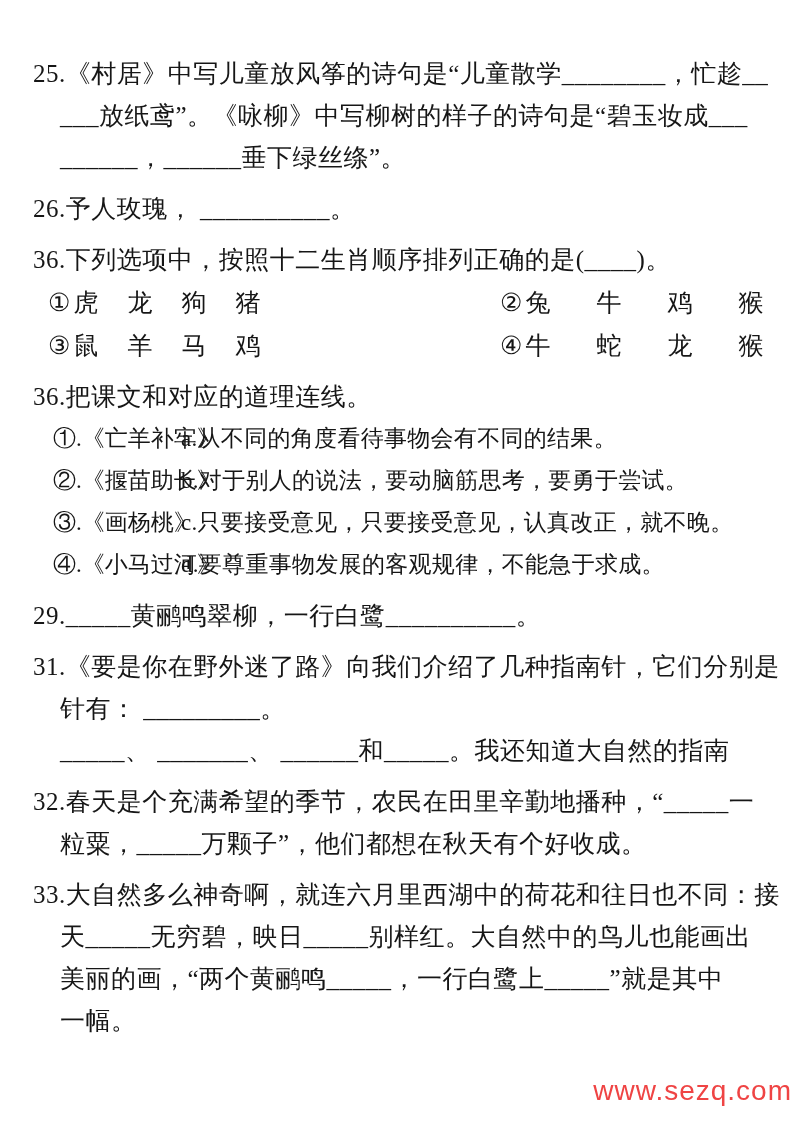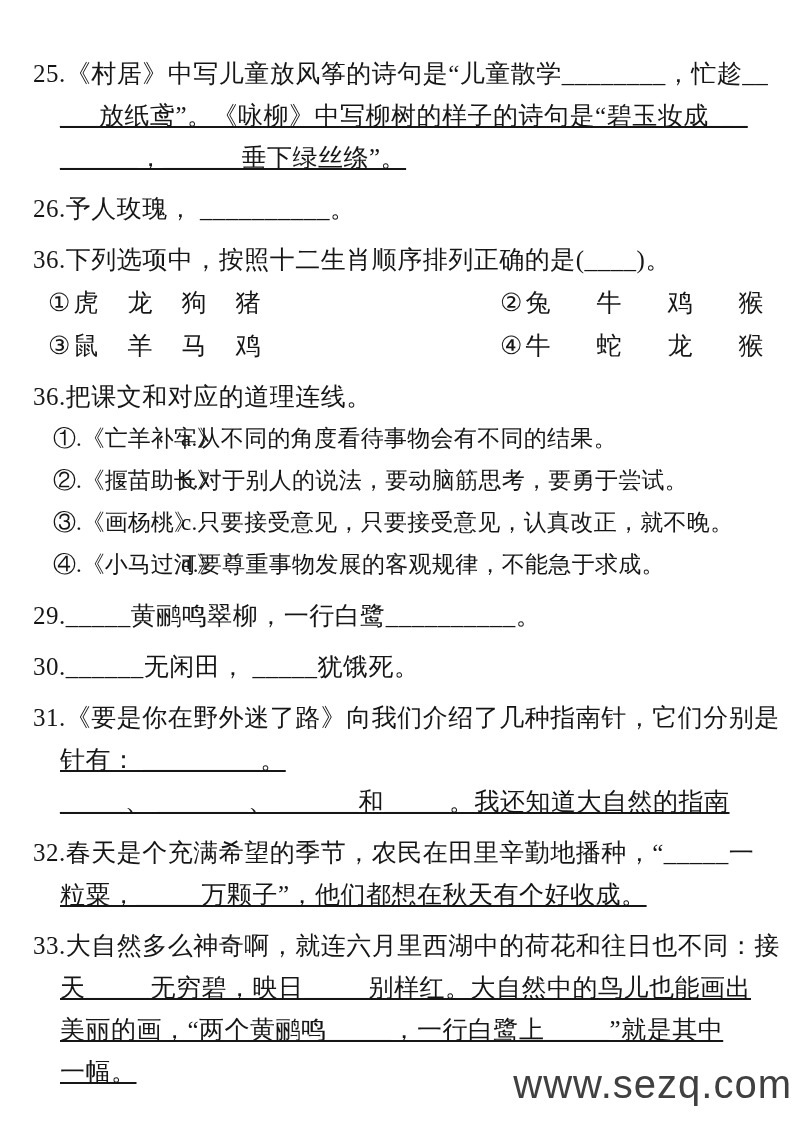--- a/index.html
+++ b/index.html
@@ -12,21 +12,21 @@
     font-family: "Liberation Serif", "DejaVu Serif", serif;
   }
   .content { padding: 44px 24px 0 33px; }
   .q { margin-bottom: 6px; margin-top: 9px; }
   .ln {
     font-size: 25px;
     line-height: 42px;
     white-space: nowrap;
     letter-spacing: 0.5px;
   }
-  .cont { padding-left: 27px; text-decoration: underline; }
+  .cont { padding-left: 27px; }
   
   .opt-row {
     display: flex;
     font-size: 25px;
     line-height: 43px;
     padding-left: 15px;
     white-space: nowrap;
   }
   .opt-group { display: flex; align-items: baseline; }
   .opt-left { width: 452px; flex-shrink: 0; }
@@ -41,22 +41,22 @@
     padding-left: 20px;
     white-space: nowrap;
   }
   .pair-title { width: 128px; flex-shrink: 0; }
   .pair-meaning { letter-spacing: 0.3px; text-align: right; }
   .watermark {
     position: absolute;
     right: 8px;
     bottom: 24px;
     font-family: "Liberation Sans", "DejaVu Sans", sans-serif;
-    font-size: 40px;
-    color: #404040;
+    font-size: 28px;
+    color: #ef4444;
     letter-spacing: 1px;
   }
 </style>
 </head>
 <body>
 
 <div class="content">
 
   <div class="q">
     <div class="ln">25.《村居》中写儿童放风筝的诗句是“儿童散学________，忙趁__</div>
@@ -129,23 +129,20 @@
     <div class="pair">
       <span class="pair-title">④.《小马过河》</span>
       <span class="pair-meaning">d.要尊重事物发展的客观规律，不能急于求成。</span>
     </div>
   </div>
 
   <div class="q">
     <div class="ln">29._____黄鹂鸣翠柳，一行白鹭__________。</div>
   </div>
 
-  <div class="q">
-    <div class="ln">30.______无闲田， _____犹饿死。</div>
-  </div>
 
   <div class="q">
     <div class="ln">31.《要是你在野外迷了路》向我们介绍了几种指南针，它们分别是</div>
     <div class="ln cont">针有： _________。</div>
     <div class="ln cont">_____、 _______、 ______和_____。我还知道大自然的指南</div>
   </div>
 
   <div class="q">
     <div class="ln">32.春天是个充满希望的季节，农民在田里辛勤地播种，“_____一</div>
     <div class="ln cont">粒粟，_____万颗子”，他们都想在秋天有个好收成。</div>

